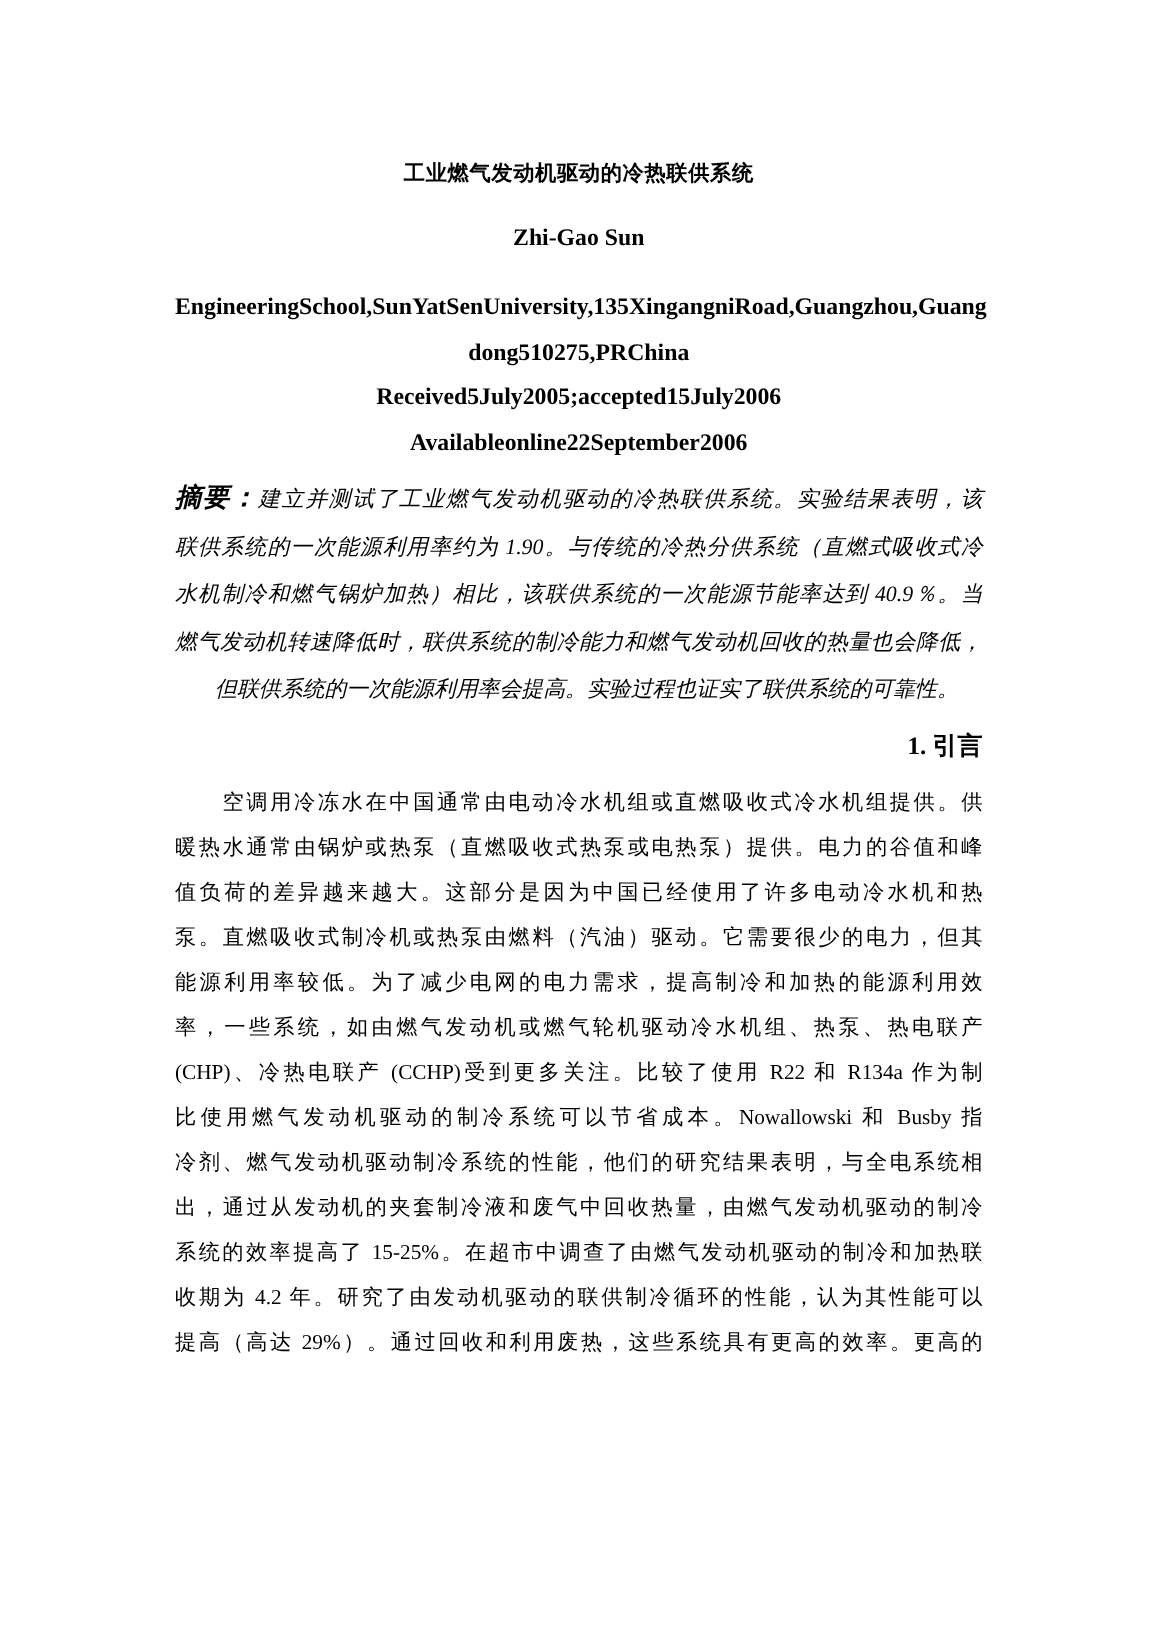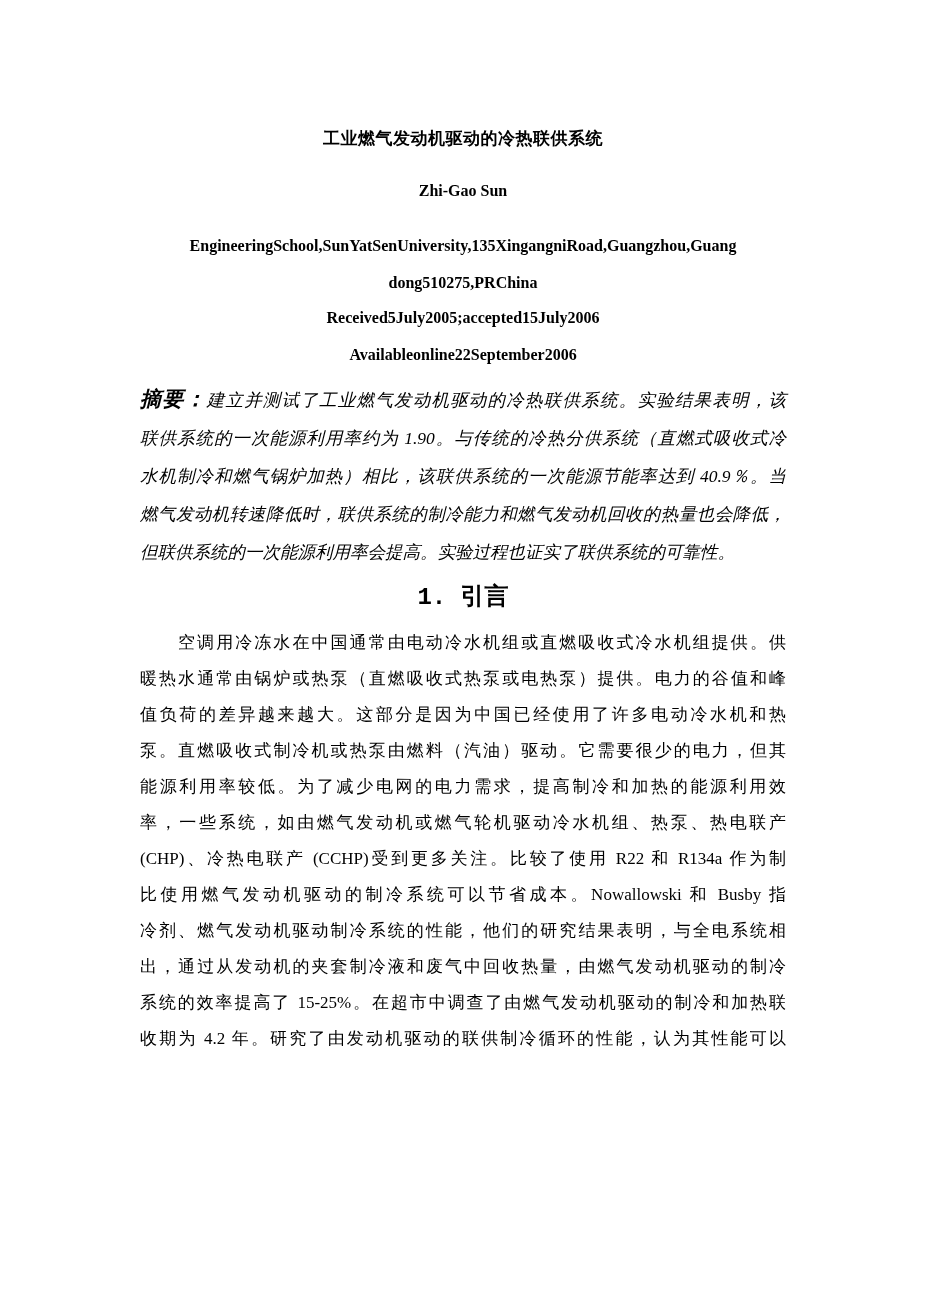--- a/index.html
+++ b/index.html
@@ -27,21 +27,21 @@
     font-family: "Liberation Sans", "DejaVu Sans", sans-serif;
     font-weight: 700;
     font-size: 17px;
     letter-spacing: 0.5px;
     line-height: 46px;
     text-align: center;
     white-space: nowrap;
   }
   .meta {
     font-weight: 700;
-    font-size: 16px;
+    font-size: 19px;
     line-height: 22px;
     text-align: center;
     white-space: nowrap;
   }
   .author    { margin-top: 18px; }
   .affil1    { margin-top: 33px; }
   .affil2    { margin-top: 15px; }
   .received  { margin-top: 13px; }
   .available { margin-top: 15px; }
 
@@ -52,39 +52,40 @@
   }
   .jline {
     line-height: 38px;
     text-align: justify;
     text-align-last: justify;
   }
   .jline-left {
     line-height: 38px;
     text-align: left;
     text-align-last: left;
+    margin-left: 32px;
   }
   .blabel {
     font-family: "Liberation Sans", "DejaVu Sans", sans-serif;
     font-weight: 700;
     font-size: 21px;
   }
   .keywords {
     margin-top: 2px;
     font-size: 17.5px;
     line-height: 38px;
     text-align: left;
   }
   .heading {
     margin-top: 10px;
-    font-family: Liberation Mono, monospace;
+    font-family: Liberation Serif, serif;
     font-weight: 700;
-    font-size: 24px;
+    font-size: 20px;
     line-height: 34px;
-    text-align: center;
+    text-align: right;
   }
   .body-para {
     margin-top: 10px;
     font-size: 17px;
     font-family: Liberation Serif, serif;
   }
   .bline {
     line-height: 36px;
     text-align: justify;
     text-align-last: justify;
@@ -130,16 +131,17 @@
         <div class="bline">值负荷的差异越来越大。这部分是因为中国已经使用了许多电动冷水机和热</div>
         <div class="bline">泵。直燃吸收式制冷机或热泵由燃料（汽油）驱动。它需要很少的电力，但其</div>
         <div class="bline">能源利用率较低。为了减少电网的电力需求，提高制冷和加热的能源利用效</div>
         <div class="bline">率，一些系统，如由燃气发动机或燃气轮机驱动冷水机组、热泵、热电联产</div>
         <div class="bline">(CHP)、冷热电联产 (CCHP)受到更多关注。比较了使用 R22 和 R134a 作为制</div>
         <div class="bline">比使用燃气发动机驱动的制冷系统可以节省成本。Nowallowski 和 Busby 指</div>
         <div class="bline">冷剂、燃气发动机驱动制冷系统的性能，他们的研究结果表明，与全电系统相</div>
         <div class="bline">出，通过从发动机的夹套制冷液和废气中回收热量，由燃气发动机驱动的制冷</div>
         <div class="bline">系统的效率提高了 15-25%。在超市中调查了由燃气发动机驱动的制冷和加热联</div>
         <div class="bline">收期为 4.2 年。研究了由发动机驱动的联供制冷循环的性能，认为其性能可以</div>
+        <div class="bline">提高（高达 29%）。通过回收和利用废热，这些系统具有更高的效率。更高的</div>
       </div>
   </div>
 
 </div>
 
 </body></html>

